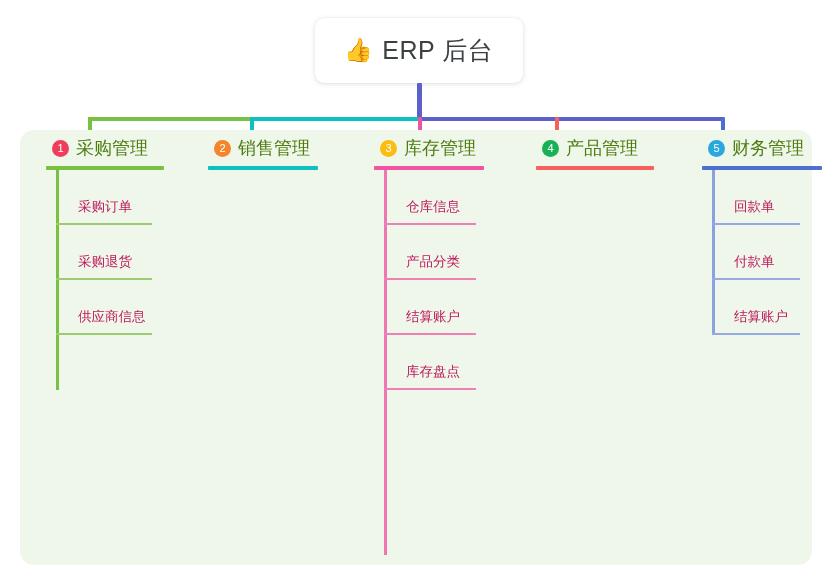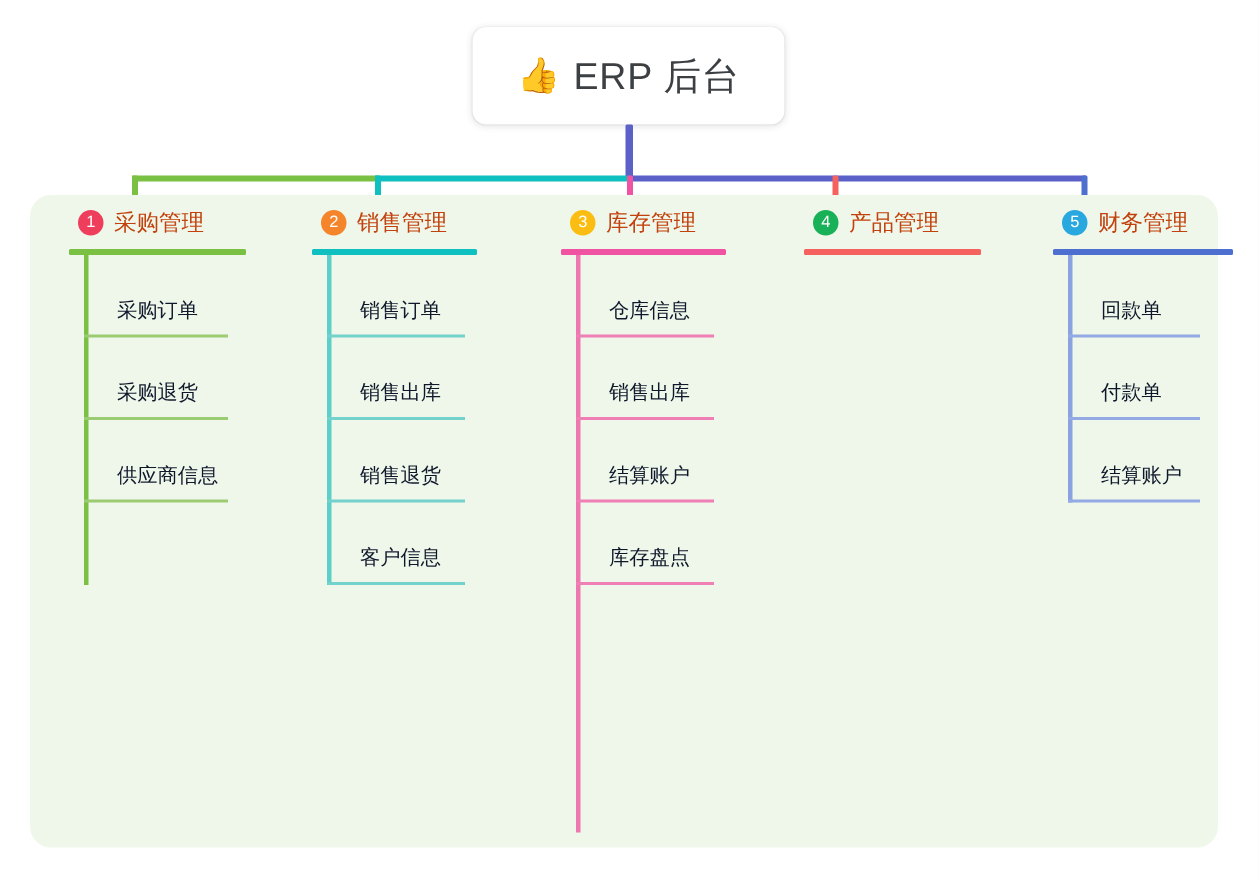--- a/index.html
+++ b/index.html
@@ -47,35 +47,35 @@
     display: flex; align-items: center; gap: 7px;
     height: 36px; padding-left: 18px;
     white-space: nowrap;
   }
   .badge {
     width: 17px; height: 17px; border-radius: 50%;
     color: #fff; font-size: 11px; line-height: 17px;
     text-align: center; font-weight: normal;
     flex: 0 0 auto;
   }
-  .col-title { font-size: 15px; color: #c2410c; }
+  .col-title { font-size: 18px; color: #4d7c0f; }
   .col-rule { height: 4px; margin-left: 12px; border-radius: 1px; }
 
   .items { position: relative; margin-top: 0; }
   .spine {
     position: absolute; left: 22px; top: 0; width: 3px;
   }
   .item {
     position: relative;
     height: 55px;
     margin-left: 22px;
   }
   .item .label {
     position: absolute; left: 22px; top: 28px;
-    font-size: 13.5px; color: #0f172a; white-space: nowrap;
+    font-size: 13.5px; color: #be185d; white-space: nowrap;
   }
   .item .underline {
     position: absolute; left: 0px; bottom: 0; height: 2px;
   }
 </style>
 </head>
 <body>
 
 <div id="canvas">
 
@@ -120,55 +120,36 @@
         </div>
       </div>
     </div>
 
     <div class="column" style="left:176px; width:162px;">
       <div class="col-head">
         <span class="badge" style="background:#f5852a;">2</span>
         <span class="col-title">销售管理</span>
       </div>
       <div class="col-rule" style="width:110px; background:#0ec0c0;"></div>
-      <div class="items">
-        <div class="spine" style="height:220px; background:#5ccfc9;"></div>
-        <div class="item">
-          <span class="label">销售订单</span>
-          <span class="underline" style="width:92px; background:#73d2cb;"></span>
-        </div>
-        <div class="item">
-          <span class="label">销售出库</span>
-          <span class="underline" style="width:92px; background:#73d2cb;"></span>
-        </div>
-        <div class="item">
-          <span class="label">销售退货</span>
-          <span class="underline" style="width:92px; background:#73d2cb;"></span>
-        </div>
-        <div class="item">
-          <span class="label">客户信息</span>
-          <span class="underline" style="width:92px; background:#73d2cb;"></span>
-        </div>
-      </div>
     </div>
 
     <div class="column" style="left:342px; width:162px;">
       <div class="col-head">
         <span class="badge" style="background:#fbbd12;">3</span>
         <span class="col-title">库存管理</span>
       </div>
       <div class="col-rule" style="width:110px; background:#ef53a2;"></div>
       <div class="items">
         <div class="spine" style="height:385px; background:#ef77b0;"></div>
         <div class="item">
           <span class="label">仓库信息</span>
           <span class="underline" style="width:92px; background:#ef7fb4;"></span>
         </div>
         <div class="item">
-          <span class="label">销售出库</span>
+          <span class="label">产品分类</span>
           <span class="underline" style="width:92px; background:#ef7fb4;"></span>
         </div>
         <div class="item">
           <span class="label">结算账户</span>
           <span class="underline" style="width:92px; background:#ef7fb4;"></span>
         </div>
         <div class="item">
           <span class="label">库存盘点</span>
           <span class="underline" style="width:92px; background:#ef7fb4;"></span>
         </div>

